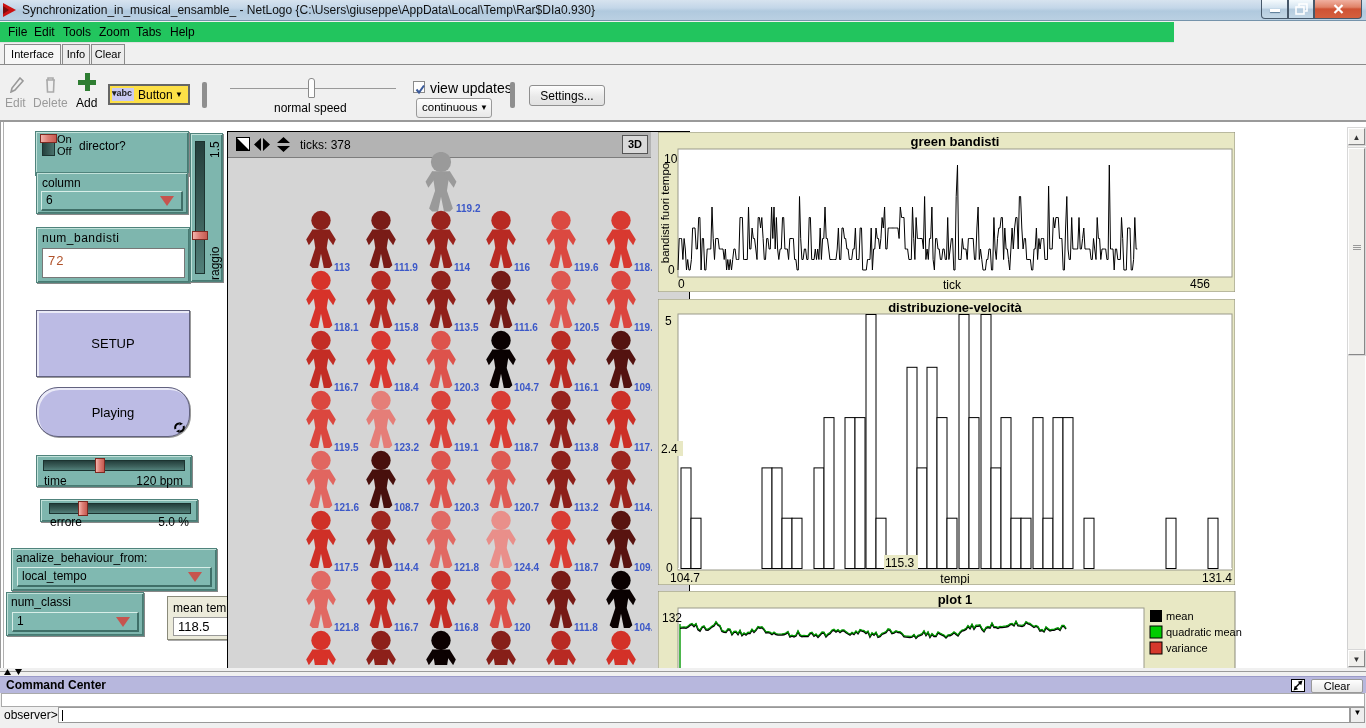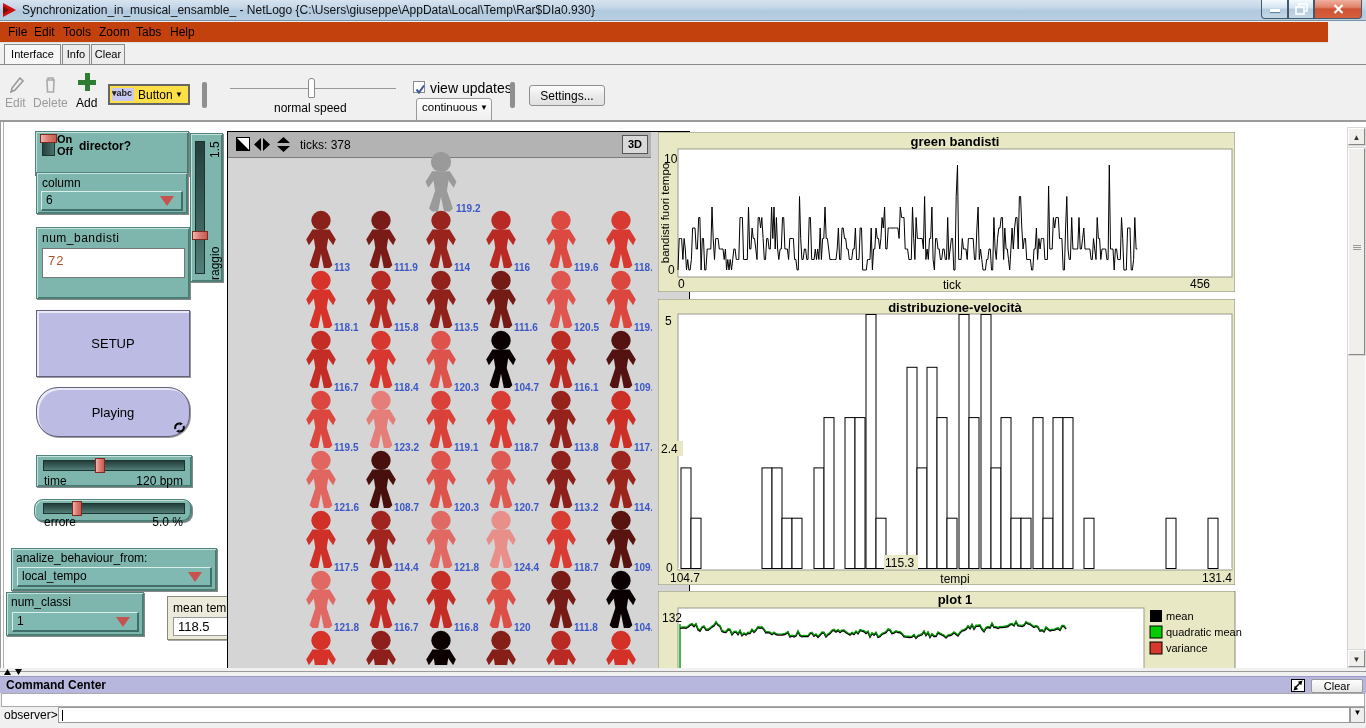--- a/index.html
+++ b/index.html
@@ -14,21 +14,21 @@
 .wbtn { top:0; height:19px; border:1px solid #46586a; border-top:none; }
 #btn-min { left:1261px; width:27px; border-radius:0 0 0 4px;
   background:linear-gradient(180deg,#f4fafd 0%,#d3e3f0 45%,#b4cbde 50%,#c3d7e6 100%); }
 #btn-max { left:1288px; width:26px;
   background:linear-gradient(180deg,#f4fafd 0%,#d3e3f0 45%,#b4cbde 50%,#c3d7e6 100%); }
 #btn-close { left:1314px; width:48px; border-radius:0 0 4px 0;
   background:linear-gradient(180deg,#f0b0a0 0%,#e08268 40%,#cf5234 50%,#d4603e 100%); }
 .wglyph { position:absolute; color:#fff; font-weight:bold; }
 
 
-#menubar { left:0; top:22px; width:1328px; height:21px; background:#c2410c;
+#menubar { left:0; top:22px; width:1174px; height:21px; background:#22c55e;
   border-bottom:1px solid #e0e0e0; font-size:12px; color:#000; }
 .menu-item { position:absolute; top:3px; }
 
 
 #tabrow { left:0; top:43px; width:1366px; height:22px; background:#f0f0f0; }
 .tab { position:absolute; top:1px; height:21px; font-size:11px; padding:3px 0 0 0; text-align:center;
   border:1px solid #8a8a8a; background:#ececec; }
 #tab-sel { left:4px; background:#f7f7f7; border-bottom:1px solid #f7f7f7; height:22px; }
 #tabline { left:0; top:64px; width:1366px; height:1px; background:#8a8a8a; }
 
@@ -42,21 +42,21 @@
 #btn-drop { left:108px; top:19px; width:82px; height:21px; background:#fde047;
   border:2px solid #666; font-size:12px; }
 #abc-badge { position:absolute; left:2px; top:2px; width:22px; height:13px;
   background:#c9c9f0; font-size:9px; font-weight:bold; color:#222; }
 #speed-track { left:230px; top:23px; width:166px; height:1px; background:#999; }
 #speed-thumb { left:308px; top:13px; width:7px; height:20px; background:#fdfdfd;
   border:1px solid #8a8a8a; border-radius:3px 3px 1px 1px; }
 #speed-lbl { left:274px; top:36px; font-size:12px; }
 #chk { left:413px; top:16px; width:12px; height:12px; background:#fdfdfd; border:1px solid #8a8a8a; }
 #chk-lbl { left:430px; top:15px; font-size:14px; }
-#combo { left:416px; top:33px; width:76px; height:32px; padding:0;
+#combo { left:416px; top:33px; width:76px; height:20px; padding:0;
   background:linear-gradient(180deg,#fefefe,#e8e8e8); border:1px solid #9a9a9a;
   border-radius:3px; font-size:12px; }
 #btn-settings { left:529px; top:20px; width:76px; height:21px;
   background:linear-gradient(180deg,#fdfdfd,#e9e9e9 55%,#e2e2e2); border:1px solid #8f8f8f;
   border-radius:3px; font-size:12px; text-align:center; padding-top:3px; }
 
 
 #mainarea { left:0; top:122px; width:1366px; height:546px; background:#fff;
   border-left:1px solid #9a9a9a; }
 #leftline { left:3px; top:122px; width:1px; height:546px; background:#b0b0b0; }
@@ -194,37 +194,37 @@
    <span style="position:absolute;right:3px;top:4px;font-size:8px;">▼</span>
     </div>
  <div class="sepbar" style="left:510px;top:17px;"></div>
  <div class="abs" id="btn-settings">Settings...</div>
 </div>
 <div class="abs" id="toolsep"></div>
 
 <div class="abs" id="mainarea"></div>
 <div class="abs" id="leftline"></div>
 
-<div class="teal" style="left:35px;top:131px;width:154px;height:45px;font-weight:bold;">
+<div class="teal" style="left:35px;top:131px;width:154px;height:45px;">
   <div class="abs" style="left:6px;top:3px;width:13px;height:21px;background:linear-gradient(90deg,#26413e,#49726c);border:1px solid #1c3330;"></div>
   <div class="knob" style="left:4px;top:2px;width:17px;height:9px;"></div>
   <div class="wlabel" style="left:21px;top:1px;font-size:11px;">On</div>
   <div class="wlabel" style="left:21px;top:13px;font-size:11px;">Off</div>
   <div class="wlabel" style="left:43px;top:7px;">director?</div>
 </div>
 
 <div class="teal" style="left:36px;top:172px;width:152px;height:42px;">
   <div class="wlabel" style="left:5px;top:3px;">column</div>
   <div class="tdrop" style="left:4px;top:18px;width:142px;height:20px;">
     <div class="wlabel" style="left:4px;top:1px;">6</div>
     <div class="rtri" style="right:7px;top:4px;"></div>
   </div>
 </div>
 
-<div class="teal" style="left:36px;top:227px;width:154px;height:72px;">
+<div class="teal" style="left:36px;top:227px;width:154px;height:56px;">
   <div class="wlabel" style="left:5px;top:3px;letter-spacing:0.5px;">num_bandisti</div>
   <div class="abs" style="left:5px;top:20px;width:143px;height:30px;background:#fff;border:1px solid #777;">
     <span style="position:absolute;left:5px;top:4px;color:#b0522a;font-size:13px;letter-spacing:1px;">72</span>
   </div>
 </div>
 
 <div class="teal" style="left:190px;top:133px;width:33px;height:149px;">
   <div class="track" style="left:4px;top:7px;width:10px;height:133px;"></div>
   <div class="knob" style="left:1px;top:97px;width:16px;height:9px;"></div>
   <div class="wlabel" style="white-space:nowrap;transform:rotate(-90deg);transform-origin:left top;left:17px;top:24px;">1.5</div>
@@ -239,21 +239,21 @@
     </svg>
 </div>
 
 <div class="teal" style="left:36px;top:455px;width:156px;height:32px;">
   <div class="track" style="left:6px;top:4px;width:142px;height:11px;"></div>
   <div class="knob" style="left:58px;top:2px;width:10px;height:15px;"></div>
   <div class="wlabel" style="left:7px;top:18px;">time</div>
   <div class="wlabel" style="right:8px;top:18px;">120 bpm</div>
 </div>
 
-<div class="teal" style="left:34px;top:499px;width:158px;height:23px;border-radius:9px;">
+<div class="teal" style="left:40px;top:499px;width:158px;height:23px;">
   <div class="track" style="left:8px;top:3px;width:142px;height:11px;"></div>
   <div class="knob" style="left:37px;top:1px;width:10px;height:15px;"></div>
   <div class="wlabel" style="left:9px;top:15px;">errore</div>
   <div class="wlabel" style="right:8px;top:15px;">5.0 %</div>
 </div>
 
 <div class="teal" style="left:11px;top:548px;width:206px;height:43px;">
   <div class="wlabel" style="left:4px;top:2px;">analize_behaviour_from:</div>
   <div class="tdrop" style="left:5px;top:18px;width:195px;height:20px;">
     <div class="wlabel" style="left:4px;top:1px;">local_tempo</div>

